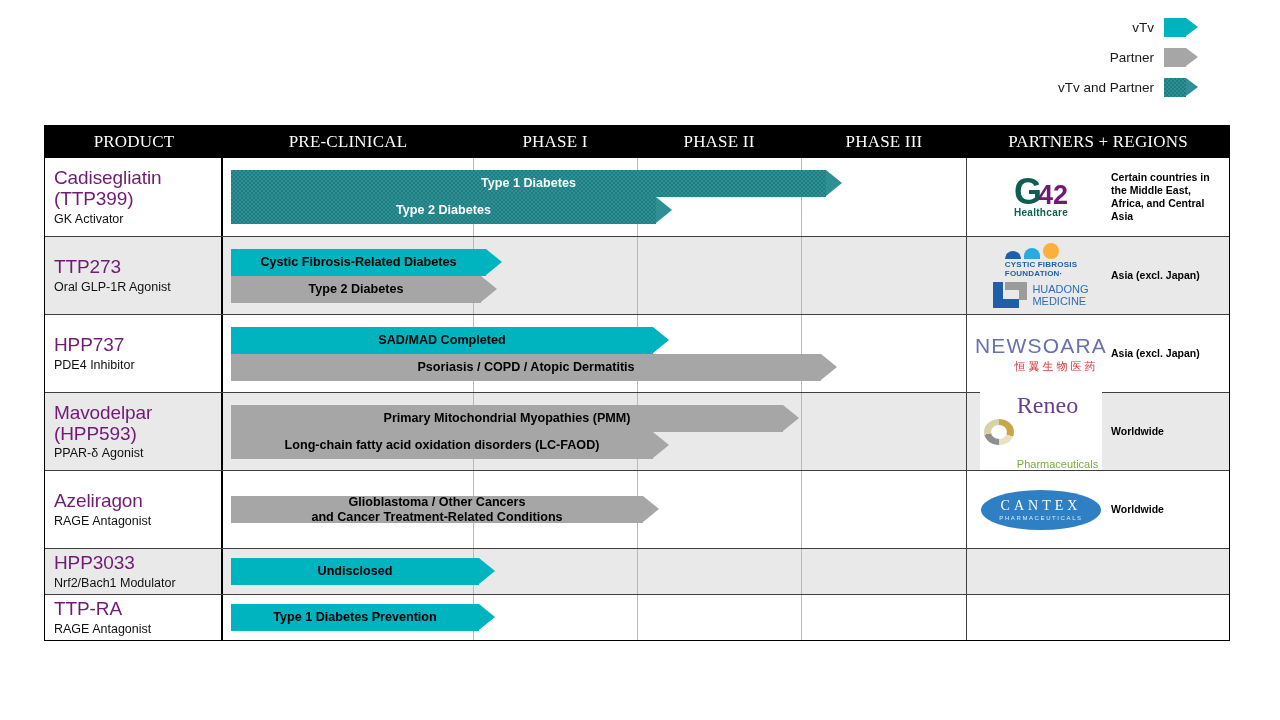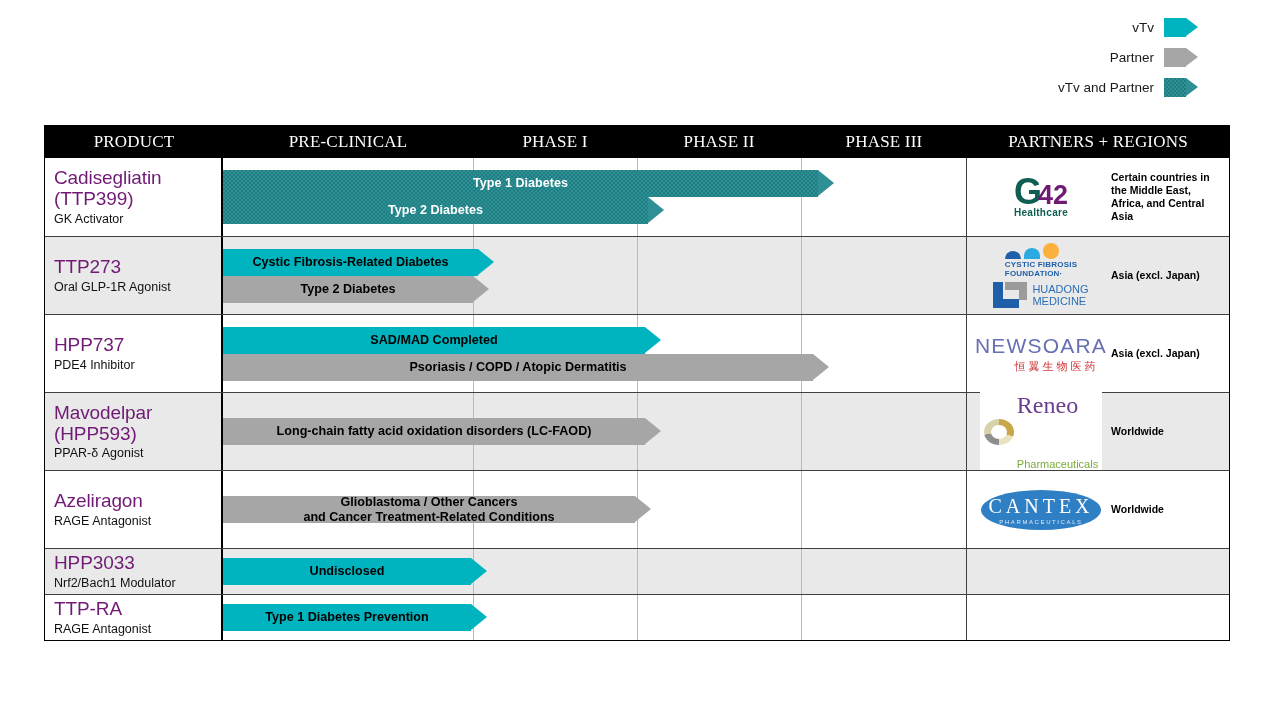--- a/index.html
+++ b/index.html
@@ -106,21 +106,21 @@
     border-right:1px solid #3f3f3f;
   }
   .vline{position:absolute; top:0; bottom:0; width:1px; background:#b9b9b9;}
   .vline.v1{left:250px;}
   .vline.v2{left:414px;}
   .vline.v3{left:578px;}
 
   .bars{
     position:relative; width:100%; height:100%;
     display:flex; flex-direction:column; justify-content:center;
-    padding:6px 0; box-sizing:border-box;
+    padding:6px 8px; box-sizing:border-box;
   }
 
   .arrow{
     position:relative; height:27px; display:block;
   }
   .arrow .abody{
     position:absolute; left:0; top:0; bottom:0;
     display:flex; align-items:center; justify-content:center;
   }
   .arrow .ahead{
@@ -206,21 +206,21 @@
   }
   .reneo-mark::after{content:"";position:absolute;left:7px;top:6px;width:16px;height:14px;border-radius:50%;background:#fff;}
   .reneo-txt{display:flex;flex-direction:column;line-height:1;gap:44px;}
   .reneo-name{font-size:24px;color:#6b3d8f;font-family:"Liberation Serif", serif;}
   .reneo-sub{font-size:11px;color:#7aab3a;margin-top:-2px;}
 
   .logo-cantex{
     width:120px;height:40px;border-radius:50%;background:#2e7fc4;
     display:flex;flex-direction:column;align-items:center;justify-content:center;
   }
-  .cx-name{font-size:20px;color:#fff;letter-spacing:4px;font-family:"Liberation Serif", serif;}
+  .cx-name{font-size:14px;color:#fff;letter-spacing:4px;font-family:"Liberation Serif", serif;}
   .cx-sub{font-size:6px;color:#dfeaf5;letter-spacing:1.6px;margin-top:1px;}
 </style>
 </head>
 <body>
 
 <div id="legend">
   <div class="legend-row">
     <span class="legend-label">vTv</span>
     <span class="legend-arrow sw-vtv">
       <span class="body"></span>
@@ -377,20 +377,26 @@
     <div class="cell-product">
       <div class="prod-name">Mavodelpar (HPP593)</div>
       <div class="prod-sub">PPAR-δ Agonist</div>
     </div>
     <div class="cell-phases">
       <span class="vline v1"></span>
           <span class="vline v2"></span>
           <span class="vline v3"></span>
       <div class="bars">
       <div class="arrow v-partner">
+        <div class="abody" style="width:552px">
+          <span class="alabel">Primary Mitochondrial Myopathies (PMM)</span>
+        </div>
+        <div class="ahead" style="left:552px"></div>
+      </div>
+      <div class="arrow v-partner">
         <div class="abody" style="width:422px">
           <span class="alabel">Long-chain fatty acid oxidation disorders (LC-FAOD)</span>
         </div>
         <div class="ahead" style="left:422px"></div>
       </div>
           </div>
     </div>
     <div class="cell-partners">
       <div class="logo-wrap">
             <div class="logo-reneo">

